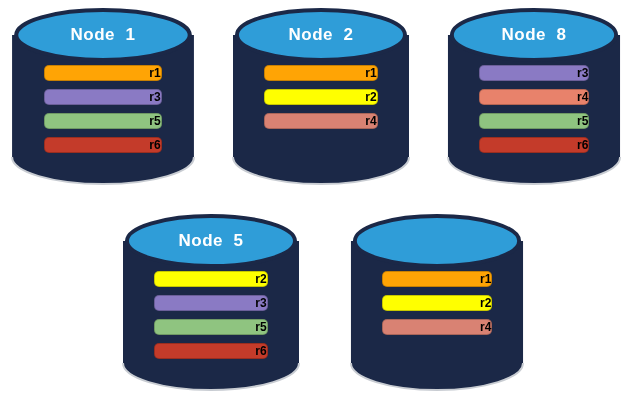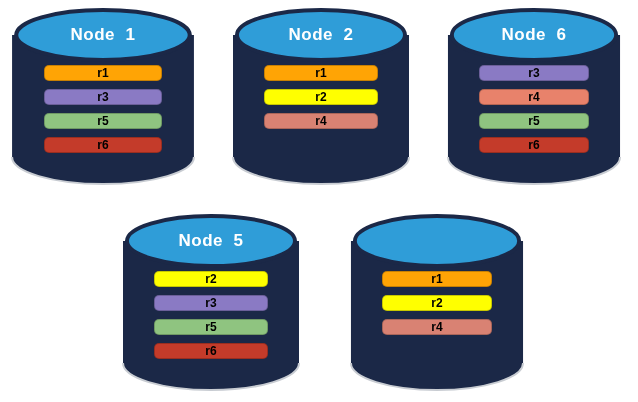--- a/index.html
+++ b/index.html
@@ -53,20 +53,21 @@
     border-radius: 5px;
     border: 1px solid rgba(0,0,0,0.22);
     text-align: center;
   }
   .bar-label {
     display: block;
     font-size: 12px;
     font-weight: bold;
     color: #000000;
     line-height: 14px;
+    text-align: right;
   }
 </style>
 </head>
 <body>
 
 <div class="canvas">
 
   <div class="node node-1">
     <svg class="cylinder-svg" viewBox="0 0 180 180" preserveAspectRatio="none">
       <path d="M2,28 L2,150 A88,27 0 0 0 178,150 L178,28 Z" fill="#1B2847"></path>
@@ -109,21 +110,21 @@
         </div>
     </div>
   </div>
 
   <div class="node node-3">
     <svg class="cylinder-svg" viewBox="0 0 180 180" preserveAspectRatio="none">
       <path d="M2,28 L2,150 A88,27 0 0 0 178,150 L178,28 Z" fill="#1B2847"></path>
       <path d="M2,150 A88,27 0 0 0 178,150" fill="none" stroke-width="2" stroke="#C8CCD2"></path>
       <ellipse cx="90" cy="28" rx="84" ry="25" stroke-width="4" fill="#2F9DD8" stroke="#1B2847"></ellipse>
     </svg>
-    <div class="node-title">Node  6</div>
+    <div class="node-title">Node  8</div>
     <div class="bars">
       <div class="bar" style="background-color: rgb(138, 122, 196);">
           <span class="bar-label">r3</span>
         </div>
       <div class="bar" style="background-color: rgb(232, 130, 107);">
           <span class="bar-label">r4</span>
         </div>
       <div class="bar" style="background-color: rgb(143, 196, 128);">
           <span class="bar-label">r5</span>
         </div>

